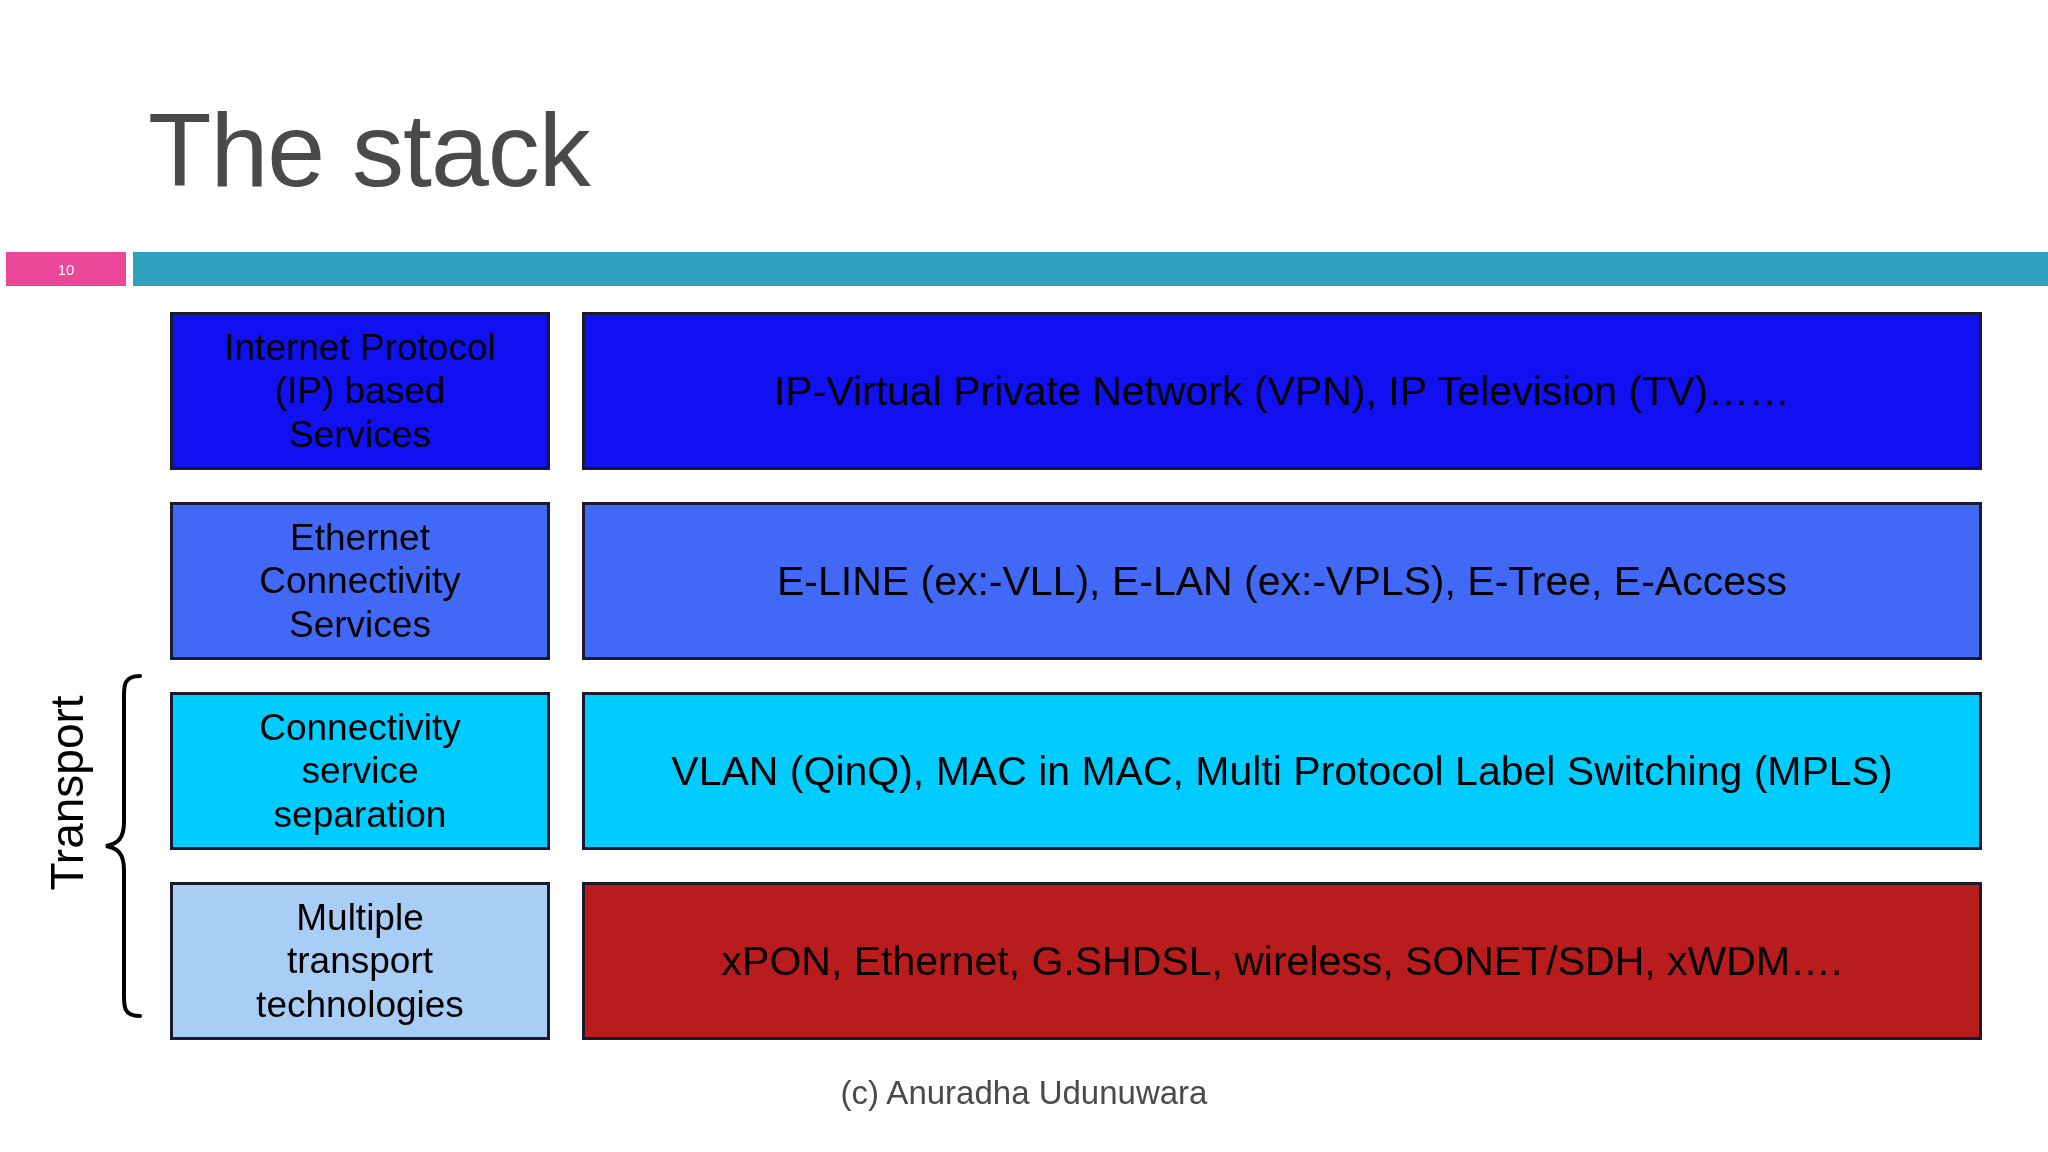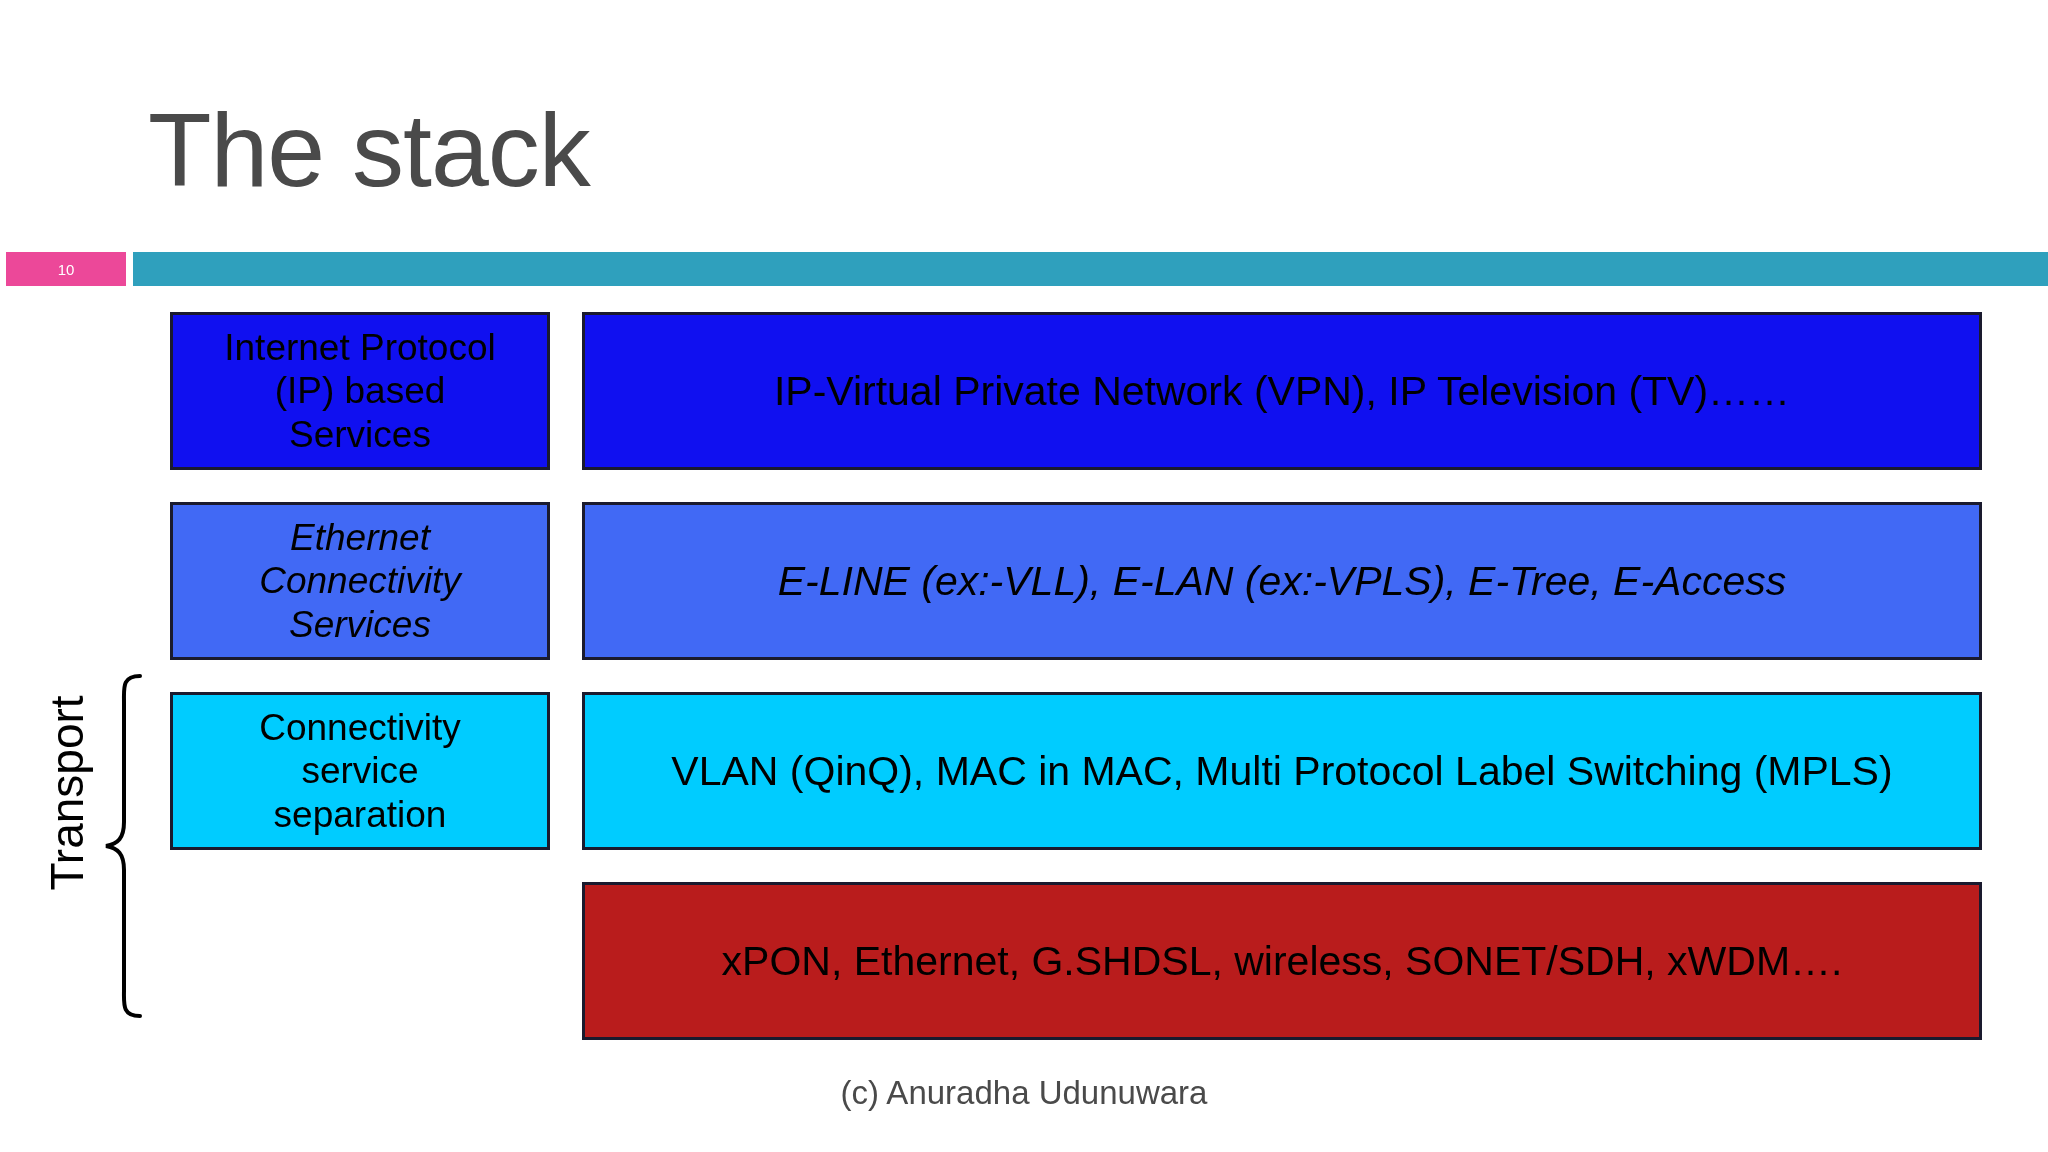--- a/index.html
+++ b/index.html
@@ -101,21 +101,21 @@
     padding: 8px 18px;
   }
   .row-label-box .lines,
   .row-content-box .line {
     width: 100%;
   }
   .row-label-box .lines div { display: block; }
 
   
   #row-0 { top: 0px; }
-  #row-1 { top: 190px; font-style: italic; }
+  #row-1 { top: 190px; }
   #row-2 { top: 380px; }
   #row-3 { top: 570px; }
 
   
   #transport-group {
     position: absolute;
     left: 0;
     top: 296px;
     width: 170px;
     height: 760px;
@@ -196,20 +196,27 @@
         <div>service</div>
         <div>separation</div>
       </div>
     </div>
     <div class="row-content-box" style="background:#00ccff;">
       <div class="line">VLAN (QinQ), MAC in MAC, Multi Protocol Label Switching (MPLS)</div>
     </div>
   </div>
 
   <div class="stack-row" id="row-3">
+    <div class="row-label-box" style="background:#a8cef5;">
+      <div class="lines">
+        <div>Multiple</div>
+        <div>transport</div>
+        <div>technologies</div>
+      </div>
+    </div>
     <div class="row-content-box" style="background:#b91c1c;">
       <div class="line">xPON, Ethernet, G.SHDSL, wireless, SONET/SDH, xWDM….</div>
     </div>
   </div>
 </div>
 
 <div id="transport-group">
   <svg id="transport-brace" viewBox="0 0 48 348" preserveAspectRatio="none">
     <path d="M40 4 C 22 4, 24 16, 24 30 L 24 150 C 24 166, 18 172, 6 174
              C 18 176, 24 182, 24 198 L 24 318 C 24 332, 22 344, 40 344" fill="none" stroke="#000000" stroke-width="4" stroke-linecap="round"></path>

